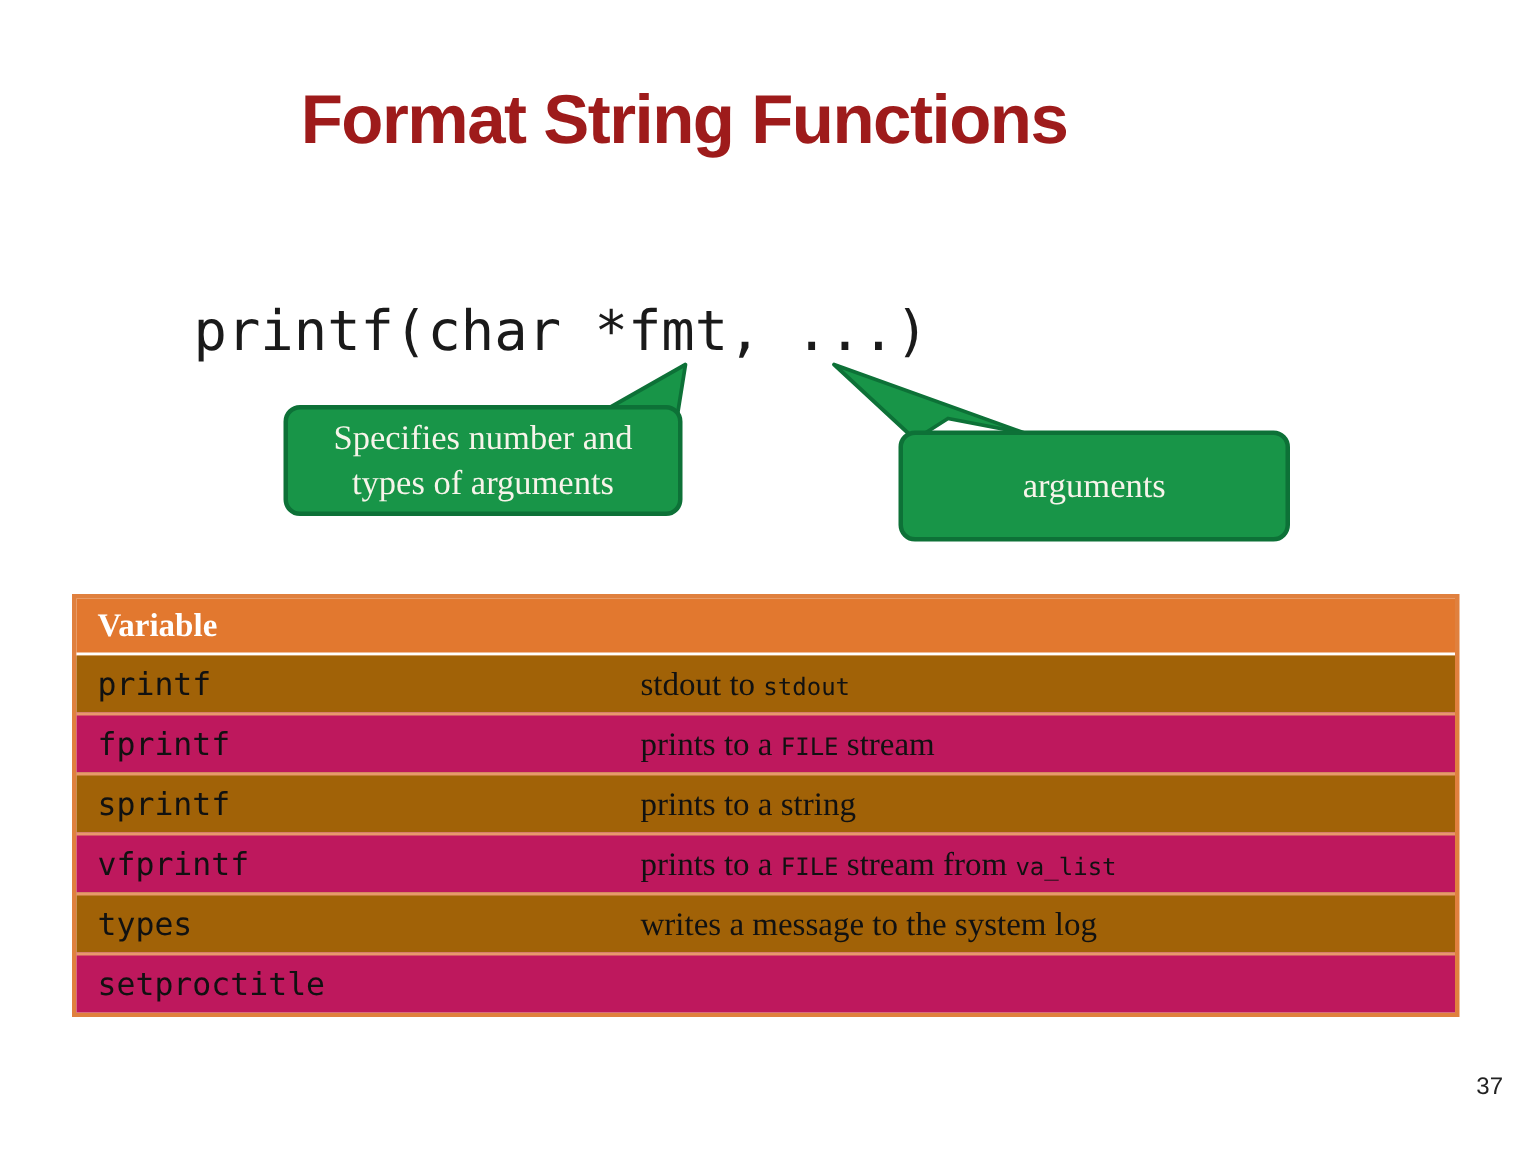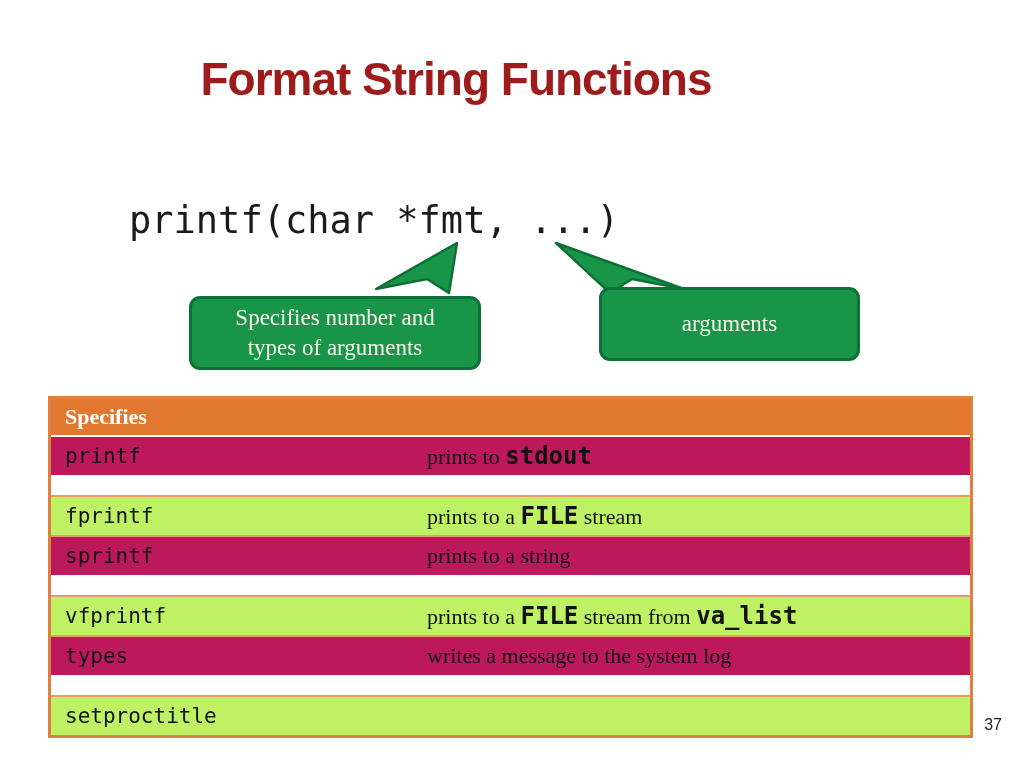--- a/index.html
+++ b/index.html
@@ -17,37 +17,37 @@
     font-family:"DejaVu Sans Mono",monospace;font-size:37px;color:#1a1a1a;
     white-space:pre;
   }
   .tails{position:absolute;left:0;top:0;width:1024px;height:768px;pointer-events:none;}
   .callout{
     position:absolute;background:#189548;border:3px solid #0D7137;border-radius:11px;
     color:#F7F4EA;text-align:center;font-size:23px;line-height:30px;
     display:flex;flex-direction:column;justify-content:center;
     box-sizing:border-box;
   }
-  .callout-left{left:189px;top:296px;width:292px;height:74px;text-align:center;}
+  .callout-left{left:189px;top:270px;width:266px;height:74px;text-align:center;}
   .callout-right{left:599px;top:287px;width:261px;height:74px;}
   .ftable{
     position:absolute;left:48px;top:396px;width:925px;
     border:3px solid #E0803E;box-sizing:border-box;background:#fff;
   }
   .trow{display:grid;grid-template-columns:362px 1fr;align-items:center;}
   .thead{
     background:#E2782F;height:36px;border-bottom:2px solid #ffffff;
     color:#ffffff;font-weight:700;font-size:22px;
   }
   .brow{height:38px;font-size:22px;color:#111;}
   .brow + .brow{border-top:2px solid #E8996A;}
-  .odd{background:#be185d;}
-  .even{background:#bef264;margin-top:20px;}
+  .odd{background:#a16207;}
+  .even{background:#be185d;}
   .cell{padding-left:14px;overflow:hidden;white-space:nowrap;}
-  .mono{font-family:"DejaVu Sans Mono",monospace;font-size:24px;font-weight:bold;}
+  .mono{font-family:"DejaVu Sans Mono",monospace;font-size:16px;}
   .fn{font-family:"DejaVu Sans Mono",monospace;font-size:21px;}
   .pagenum{
     position:absolute;right:22px;bottom:34px;
     font-family:"Liberation Sans",sans-serif;font-size:16px;color:#222;
   }
 </style>
 </head>
 <body>
 
 <div class="slide">
@@ -66,26 +66,26 @@
     <span>types of arguments</span>
   </div>
 
   <div class="callout callout-right">
     <span>arguments</span>
   </div>
 
   <div class="ftable">
 
     <div class="trow thead">
-      <div class="cell">Specifies</div>
+      <div class="cell">Variable</div>
     </div>
 
     <div class="trow brow odd">
       <div class="cell fn">printf</div>
-      <div class="cell"><span>prints to </span><span class="mono">stdout</span></div>
+      <div class="cell"><span>stdout to </span><span class="mono">stdout</span></div>
     </div>
 
     <div class="trow brow even">
       <div class="cell fn">fprintf</div>
       <div class="cell"><span>prints to a </span><span class="mono">FILE</span><span> stream</span></div>
     </div>
 
     <div class="trow brow odd">
       <div class="cell fn">sprintf</div>
       <div class="cell"><span>prints to a string</span></div>

